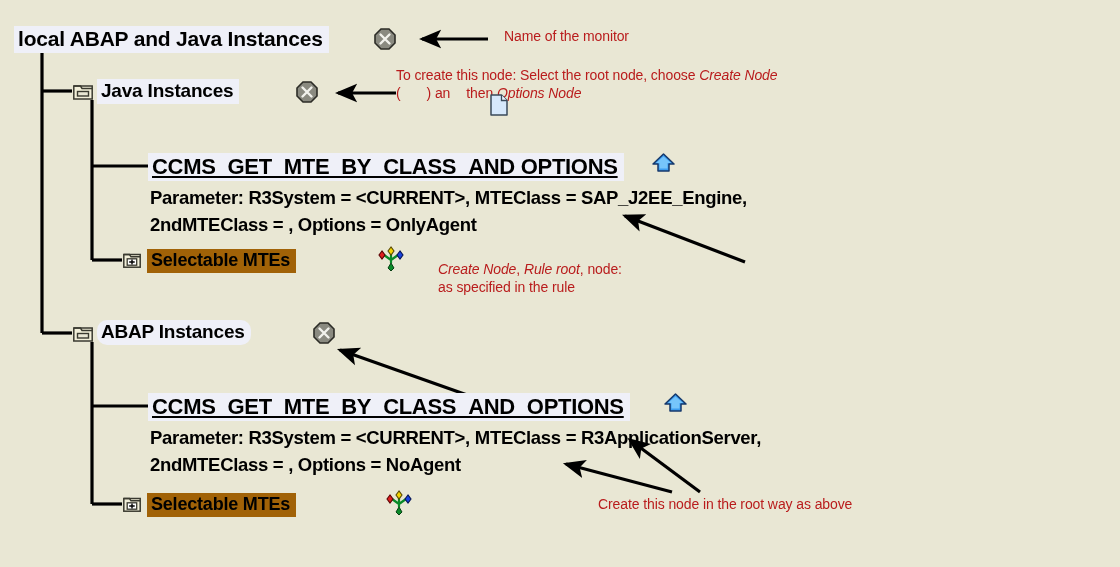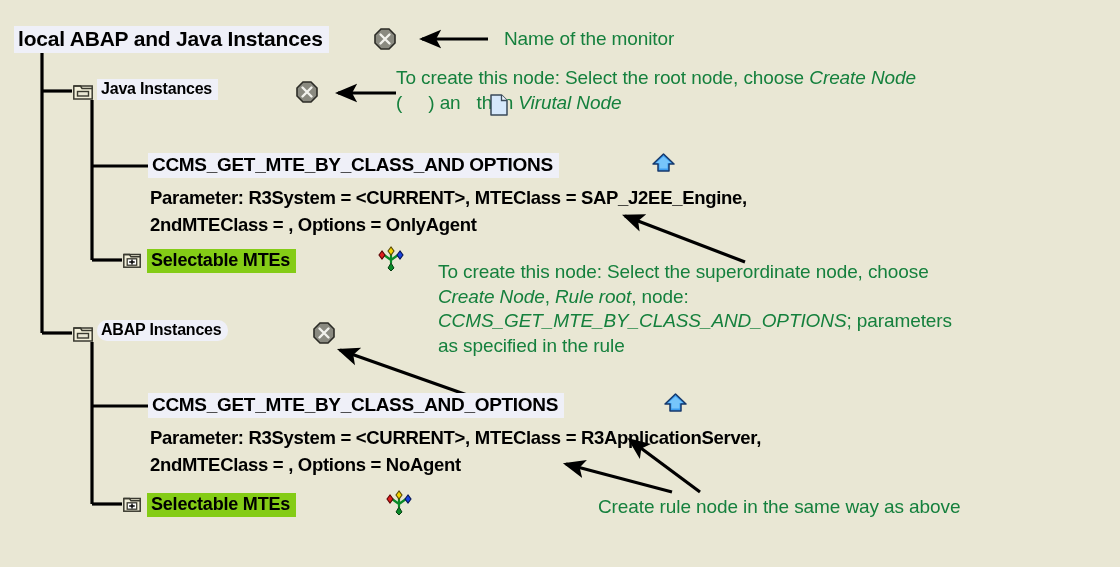--- a/index.html
+++ b/index.html
@@ -36,48 +36,49 @@
     color: #000;
     background: #eff0f8;
     padding: 1px 6px 2px 4px;
     line-height: 1.15;
   }
   .node-label.root {
     font-size: 21px;
     letter-spacing: -0.2px;
   }
   .node-label.folder-node {
-    font-size: 16px;
+    font-size: 19px;
     letter-spacing: -0.2px;
   }
   .node-label.rule-node {
-    font-size: 19px;
+    font-size: 22px;
     letter-spacing: -0.3px;
+    text-decoration: underline;
   }
   .node-label.mte-node {
     font-size: 18px;
-    background: #84cc16;
+    background: #a16207;
     letter-spacing: -0.2px;
   }
 
   .param-text {
     position: absolute;
     white-space: nowrap;
     font-weight: bold;
     font-size: 18.5px;
     color: #000;
     letter-spacing: -0.3px;
     line-height: 1.25;
   }
 
   
   .annot {
     position: absolute;
-    font-size: 19px;
-    color: #15803d;
+    font-size: 14px;
+    color: #b91c1c;
     line-height: 1.3;
     white-space: nowrap;
     letter-spacing: -0.1px;
   }
   .annot i { font-style: italic; }
 
   
   .icon {
     position: absolute;
     display: block;
@@ -228,37 +229,33 @@
     </svg>
   </span>
 
   <div class="annot" style="left:504px; top:27px;">Name of the monitor</div>
 
   <div class="annot" style="left:396px; top:66px;">
     <div>
       <span>To create this node: Select the root node, choose </span><i>Create Node</i>
     </div>
     <div style="position:relative;">
-      <span>(</span><span style="display:inline-block;width:26px;"></span><span>) an</span><span style="display:inline-block;width:16px;"></span><span>then </span><i>Virutal Node</i>
+      <span>(</span><span style="display:inline-block;width:26px;"></span><span>) an</span><span style="display:inline-block;width:16px;"></span><span>then </span><i>Options Node</i>
     </div>
   </div>
 
   <span class="icon page-icon" style="left:490px; top:94px;">
     <svg viewBox="0 0 18 22" width="18" height="22" xmlns="http://www.w3.org/2000/svg">
       <path d="M1,1 L11.5,1 L17,6.5 L17,21 L1,21 Z" fill="#d6e8fb" stroke="#3a4a5a" stroke-width="1.5" stroke-linejoin="round"></path>
       <path d="M11.5,1 L11.5,6.5 L17,6.5" fill="#eef6ff" stroke="#3a4a5a" stroke-width="1.3"></path>
     </svg>
   </span>
 
   <div class="annot" style="left:438px; top:260px;">
-    <div>To create this node: Select the superordinate node, choose</div>
     <div>
       <i>Create Node</i><span>, </span><i>Rule root</i><span>, node:</span>
     </div>
-    <div>
-      <i>CCMS_GET_MTE_BY_CLASS_AND_OPTIONS</i><span>; parameters</span>
-    </div>
     <div>as specified in the rule</div>
   </div>
 
-  <div class="annot" style="left:598px; top:495px;">Create rule node in the same way as above</div>
+  <div class="annot" style="left:598px; top:495px;">Create this node in the root way as above</div>
 
 </div>
 
 </body></html>

